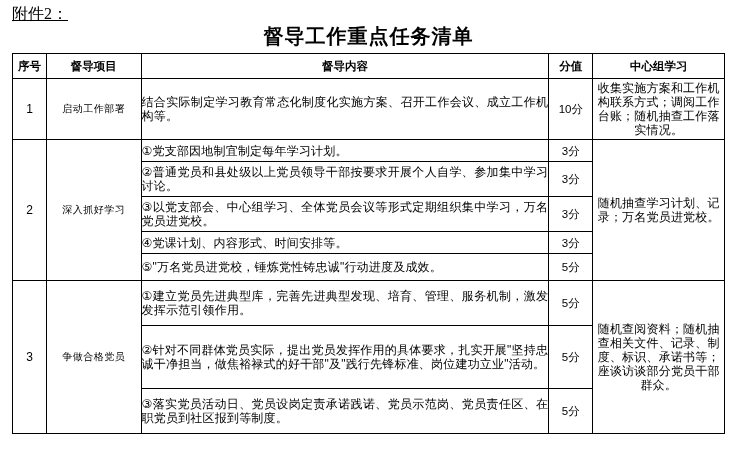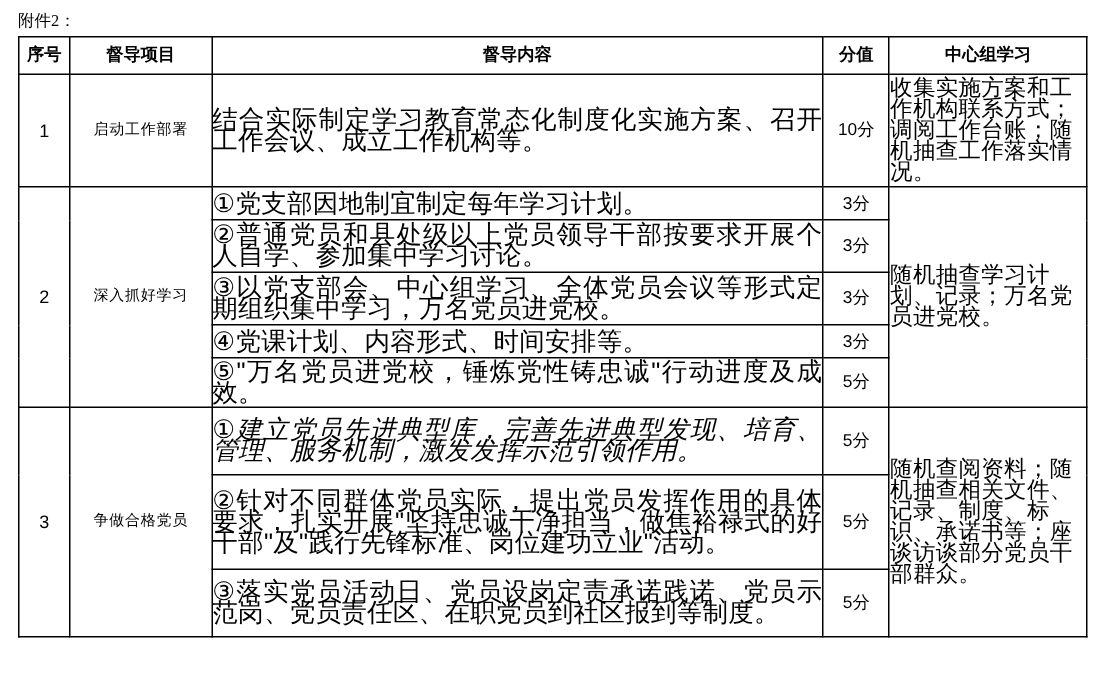--- a/index.html
+++ b/index.html
@@ -15,25 +15,26 @@
     overflow: hidden;
   }
   .page {
     position: relative;
     width: 737px;
     height: 451px;
     box-sizing: border-box;
     padding: 4px 12px 0 12px;
   }
   .attachment-label {
-    font-size: 11px;
+    font-size: 16px;
     line-height: 16px;
     margin: 2px 0 2px 0;
     font-family: "Liberation Serif", "DejaVu Serif", serif;
     font-weight: normal;
+    text-decoration: underline;
   }
   .doc-title {
     text-align: center;
     font-size: 20px;
     font-weight: bold;
     letter-spacing: 1px;
     font-family: "Liberation Serif", "DejaVu Serif", serif;
     margin: 1px 0 5px 0;
     line-height: 24px;
   }
@@ -68,41 +69,42 @@
     font-size: 12px;
   }
   td.item-cell {
     text-align: center;
     font-size: 10px;
     font-weight: bold;
     letter-spacing: 0.5px;
   }
   td.content-cell {
     text-align: justify;
-    font-size: 17px;
+    font-size: 12px;
     letter-spacing: 0.2px;
   }
   td.score-cell {
     text-align: center;
     font-size: 11.5px;
   }
   td.method-cell {
-    text-align: left;
-    font-size: 15px;
+    text-align: center;
+    font-size: 12px;
     letter-spacing: 0.2px;
   }
   .h-row1 { height: 22px; }
 </style>
 </head>
 <body>
 
 <div class="page">
 
   <div class="attachment-label">附件2：</div>
 
+  <div class="doc-title">督导工作重点任务清单</div>
 
   <table class="task-table">
     <colgroup>
       <col class="c-num">
       <col class="c-item">
       <col class="c-content">
       <col class="c-score">
       <col class="c-method">
     </colgroup>
     <thead>
@@ -144,21 +146,21 @@
         <td class="score-cell">3分</td>
       </tr>
       <tr>
         <td class="content-cell" style="height:22px;">⑤"万名党员进党校，锤炼党性铸忠诚"行动进度及成效。</td>
         <td class="score-cell">5分</td>
       </tr>
 
       <tr>
         <td class="num-cell" rowspan="3">3</td>
         <td class="item-cell" rowspan="3">争做合格党员</td>
-        <td class="content-cell" style="height:40px;font-style:italic;">①建立党员先进典型库，完善先进典型发现、培育、管理、服务机制，激发发挥示范引领作用。</td>
+        <td class="content-cell" style="height:40px;">①建立党员先进典型库，完善先进典型发现、培育、管理、服务机制，激发发挥示范引领作用。</td>
         <td class="score-cell">5分</td>
         <td class="method-cell" rowspan="3">随机查阅资料；随机抽查相关文件、记录、制度、标识、承诺书等；座谈访谈部分党员干部群众。</td>
       </tr>
       <tr>
         <td class="content-cell" style="height:58px;">②针对不同群体党员实际，提出党员发挥作用的具体要求，扎实开展"坚持忠诚干净担当，做焦裕禄式的好干部"及"践行先锋标准、岗位建功立业"活动。</td>
         <td class="score-cell">5分</td>
       </tr>
       <tr>
         <td class="content-cell" style="height:40px;">③落实党员活动日、党员设岗定责承诺践诺、党员示范岗、党员责任区、在职党员到社区报到等制度。</td>
         <td class="score-cell">5分</td>

